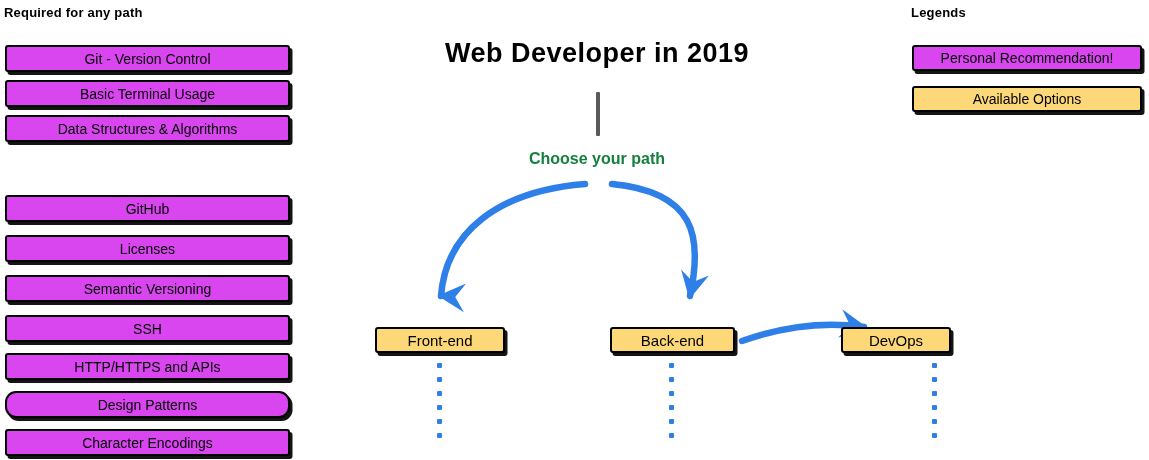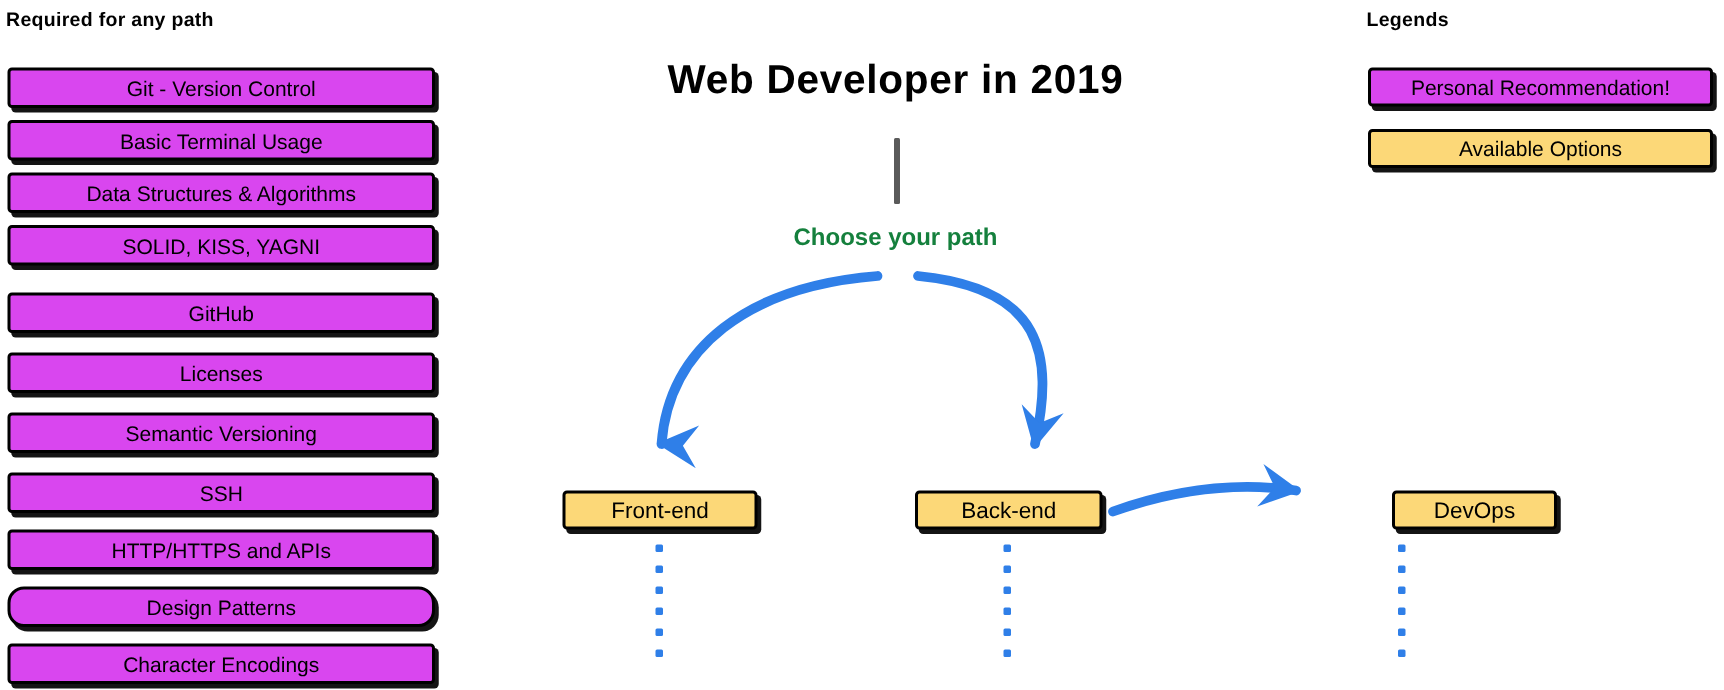--- a/index.html
+++ b/index.html
@@ -111,21 +111,21 @@
   }
 
   
   .path-node {
     height: 26px;
     top: 327px;
     font-size: 15px;
   }
   #node-frontend { left: 375px; width: 130px; }
   #node-backend  { left: 610px; width: 125px; }
-  #node-devops   { left: 928px; width: 110px; }
+  #node-devops   { left: 841px; width: 110px; }
 
   
   #arrow-layer {
     position: absolute;
     left: 0;
     top: 0;
     width: 1149px;
     height: 460px;
     pointer-events: none;
   }
@@ -157,23 +157,20 @@
   <div class="section-header" id="required-header">Required for any path</div>
 
   <div class="node yellow req-item" style="top:45px;">
     <span>Git - Version Control</span>
   </div>
   <div class="node yellow req-item" style="top:80px;">
     <span>Basic Terminal Usage</span>
   </div>
   <div class="node yellow req-item" style="top:115px;">
     <span>Data Structures &amp; Algorithms</span>
-  </div>
-  <div class="node yellow req-item" style="top:150px;">
-    <span>SOLID, KISS, YAGNI</span>
   </div>
   <div class="node yellow req-item" style="top:195px;">
     <span>GitHub</span>
   </div>
   <div class="node yellow req-item" style="top:235px;">
     <span>Licenses</span>
   </div>
   <div class="node yellow req-item" style="top:275px;">
     <span>Semantic Versioning</span>
   </div>

